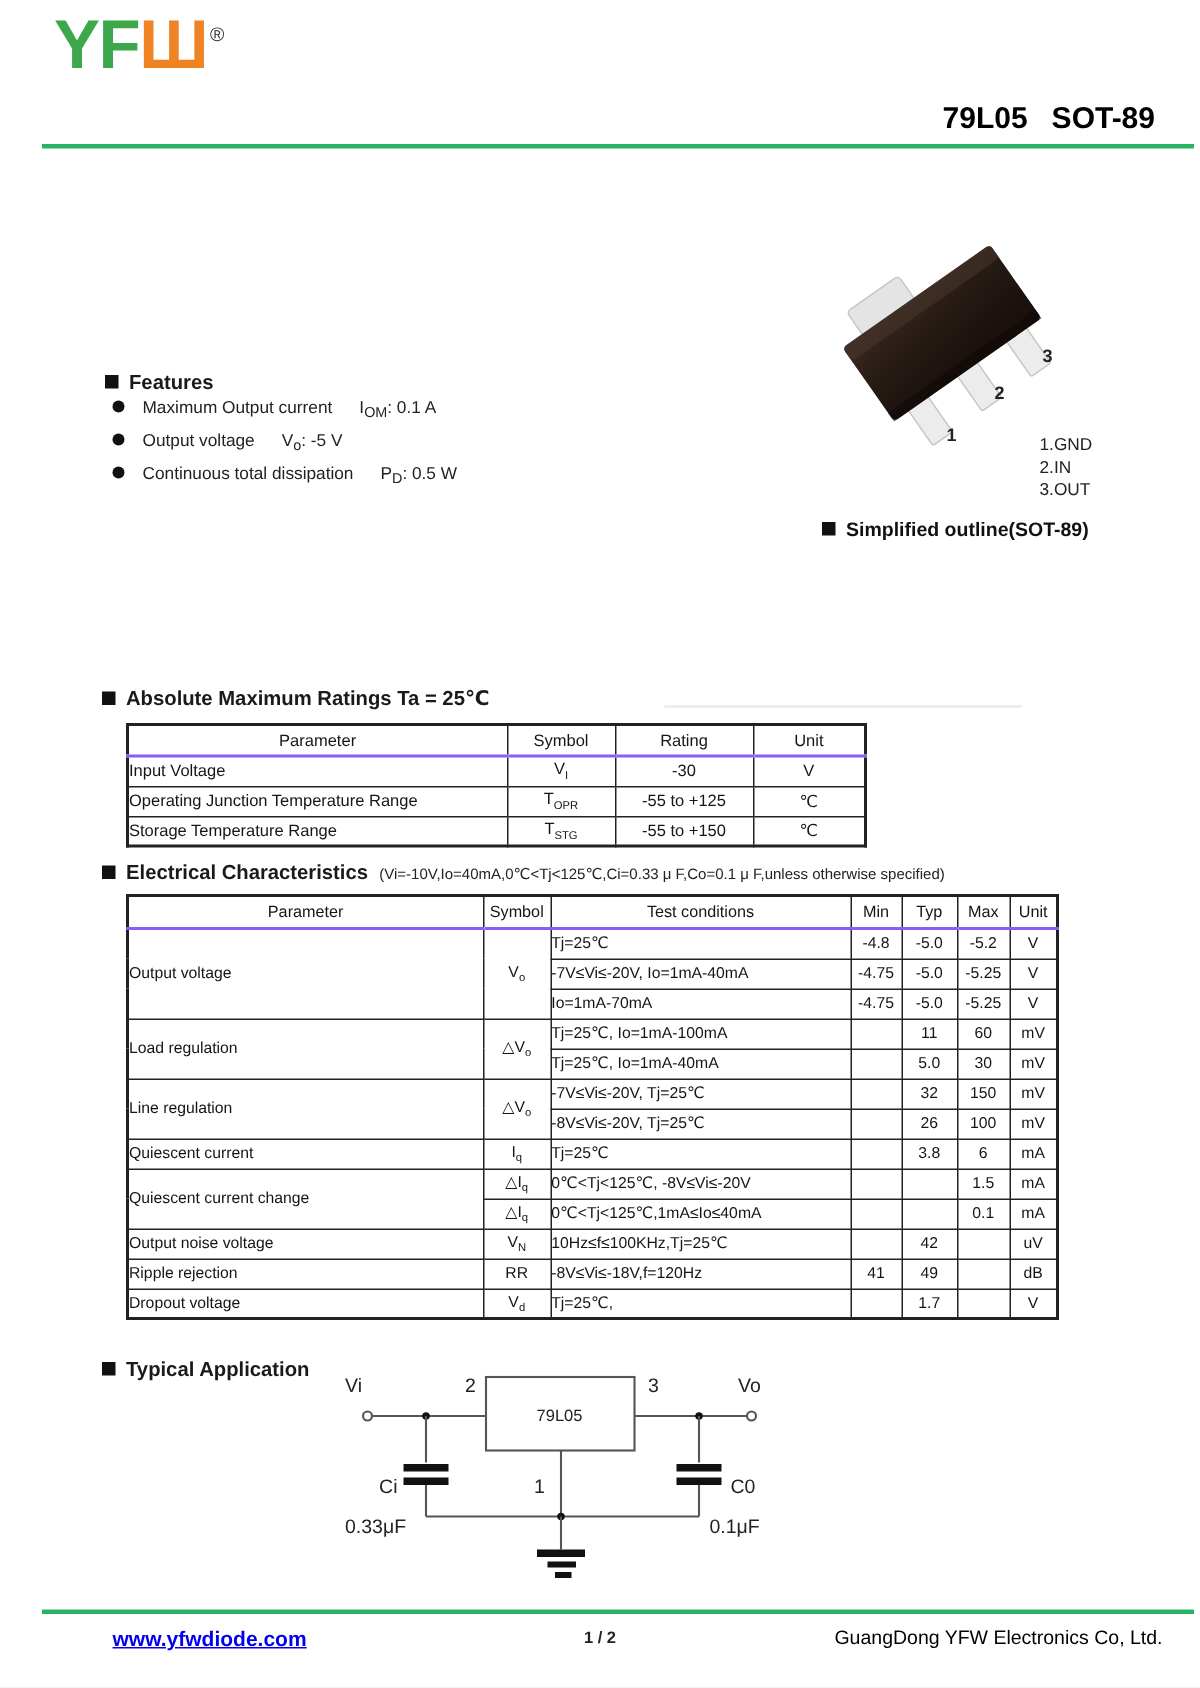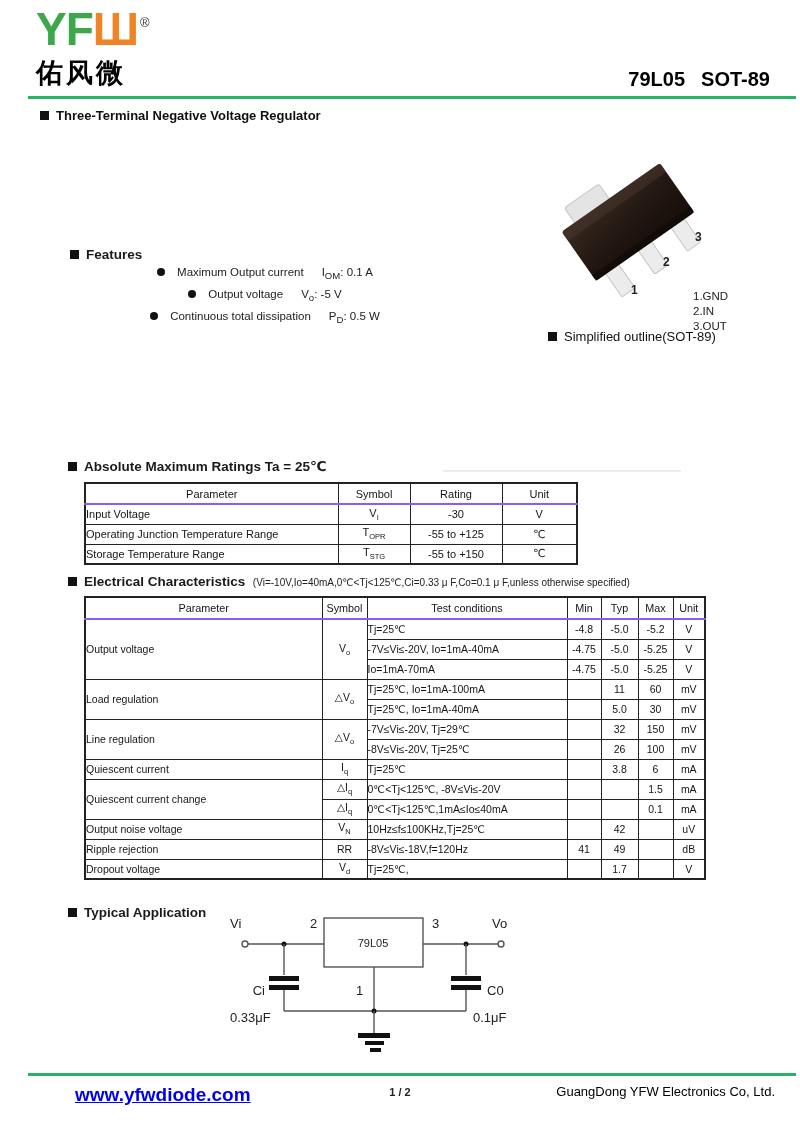--- a/index.html
+++ b/index.html
@@ -22,30 +22,30 @@
   .part-title .gap { display:inline-block; width:16px; }
   .rule-top { position:absolute; left:28px; right:4px; top:96px; height:3px; background:#28b464; }
   .doc-title { position:absolute; left:40px; top:108px; font-size:13px; font-weight:bold; }
 
   .sq { display:inline-block; width:9px; height:9px; background:#111; margin-right:7px; }
   .section-title { font-size:13.5px; font-weight:bold; color:#1a1a1a; }
 
   
   .features { position:absolute; left:70px; top:247px; }
   .features-items { position:absolute; left:75px; top:266px; list-style:none; width:380px; }
-  .features-items li { height:22px; font-size:11.5px; color:#222; white-space:nowrap;text-align:center; }
+  .features-items li { height:22px; font-size:11.5px; color:#222; white-space:nowrap; }
   .blt { display:inline-block; width:8px; height:8px; border-radius:50%; background:#111; margin-right:12px; }
   .fsym { margin-left:18px; }
   .features sub, .t sub { font-size:7.5px; }
 
   
   .outline-box { position:absolute; left:545px; top:150px; width:250px; height:195px; }
   .ldnum { font-size:12px; font-weight:bold; }
   .pinlist { font-size:11.5px; }
-  .outline-caption { position:absolute; left:548px; top:329px; font-size:13px; font-weight:normal; }
+  .outline-caption { position:absolute; left:548px; top:345px; font-size:13px; font-weight:bold; }
 
   
   .t { border-collapse:collapse; table-layout:fixed; background:#fff; }
   .t, .t td, .t th { border:1px solid #222; }
   .t { border:2px solid #222; }
   .t thead th { border-bottom:2px solid #8b5cf6; font-weight:normal; }
   .t th, .t td { font-size:11px; text-align:center; padding:0 2px; color:#151515; overflow:hidden; white-space:nowrap; }
   .t td.l { text-align:left; padding-left:0; }
 
   .abs-title { position:absolute; left:68px; top:458px; }
@@ -66,38 +66,36 @@
   .wire { stroke:#555; stroke-width:1.4; fill:none; }
   .icbox { stroke:#555; stroke-width:1.4; fill:#fff; }
   .term { stroke:#555; stroke-width:1.4; fill:#fff; }
   .dot { fill:#111; }
   .plate { fill:#111; }
   .clab { font-size:13px; }
   .iclab { font-size:11px; }
 
   
   .rule-bottom { position:absolute; left:28px; right:4px; top:1073px; height:3px; background:#28b464; }
-  .footer-url { position:absolute; left:75px; top:1084px; font-size:19px; font-weight:bold;
+  .footer-url { position:absolute; left:75px; top:1084px; font-size:14px; font-weight:bold;
                 color:#0000ee; text-decoration:underline; }
   .footer-page { position:absolute; left:370px; top:1086px; width:60px; text-align:center;
                  font-size:11px; font-weight:bold; color:#222; }
   .footer-company { position:absolute; right:25px; top:1084px; font-size:13px; font-weight:normal; color:#000; }
 </style>
 </head>
 <body>
 
 <div class="page">
 
   <div class="logo">
     <div class="logo-row"><span class="logo-yf">YF</span><span class="logo-shan">Ш</span><span class="logo-reg">®</span></div>
-    <div class="logo-cn">佑风微</div>
   </div>
   <div class="part-title"><span>79L05</span><span class="gap"></span><span>SOT-89</span></div>
   <div class="rule-top"></div>
-  <div class="doc-title"><span class="sq" style="vertical-align:0;"></span><span>Three-Terminal Negative Voltage Regulator</span></div>
 
   <div class="features section-title"><span class="sq"></span><span>Features</span></div>
   <ul class="features-items">
     <li><span class="blt"></span><span>Maximum Output current</span><span class="fsym"><span>I</span><sub>OM</sub><span>: 0.1 A</span></span></li>
     <li><span class="blt"></span><span>Output voltage</span><span class="fsym"><span>V</span><sub>o</sub><span>: -5 V</span></span></li>
     <li><span class="blt"></span><span>Continuous total dissipation</span><span class="fsym"><span>P</span><sub>D</sub><span>: 0.5 W</span></span></li>
   </ul>
 
   <div class="outline-box">
     <svg width="250" height="195" viewBox="0 0 250 195">
@@ -224,21 +222,21 @@
       <tr>
         <td class="l">Tj=25℃, Io=1mA-40mA</td>
         <td></td>
         <td>5.0</td>
         <td>30</td>
         <td>mV</td>
       </tr>
       <tr>
         <td class="l" rowspan="2">Line regulation</td>
         <td rowspan="2"><span>△</span><span>V</span><sub>o</sub></td>
-        <td class="l">-7V≤Vi≤-20V, Tj=29℃</td>
+        <td class="l">-7V≤Vi≤-20V, Tj=25℃</td>
         <td></td>
         <td>32</td>
         <td>150</td>
         <td>mV</td>
       </tr>
       <tr>
         <td class="l">-8V≤Vi≤-20V, Tj=25℃</td>
         <td></td>
         <td>26</td>
         <td>100</td>

